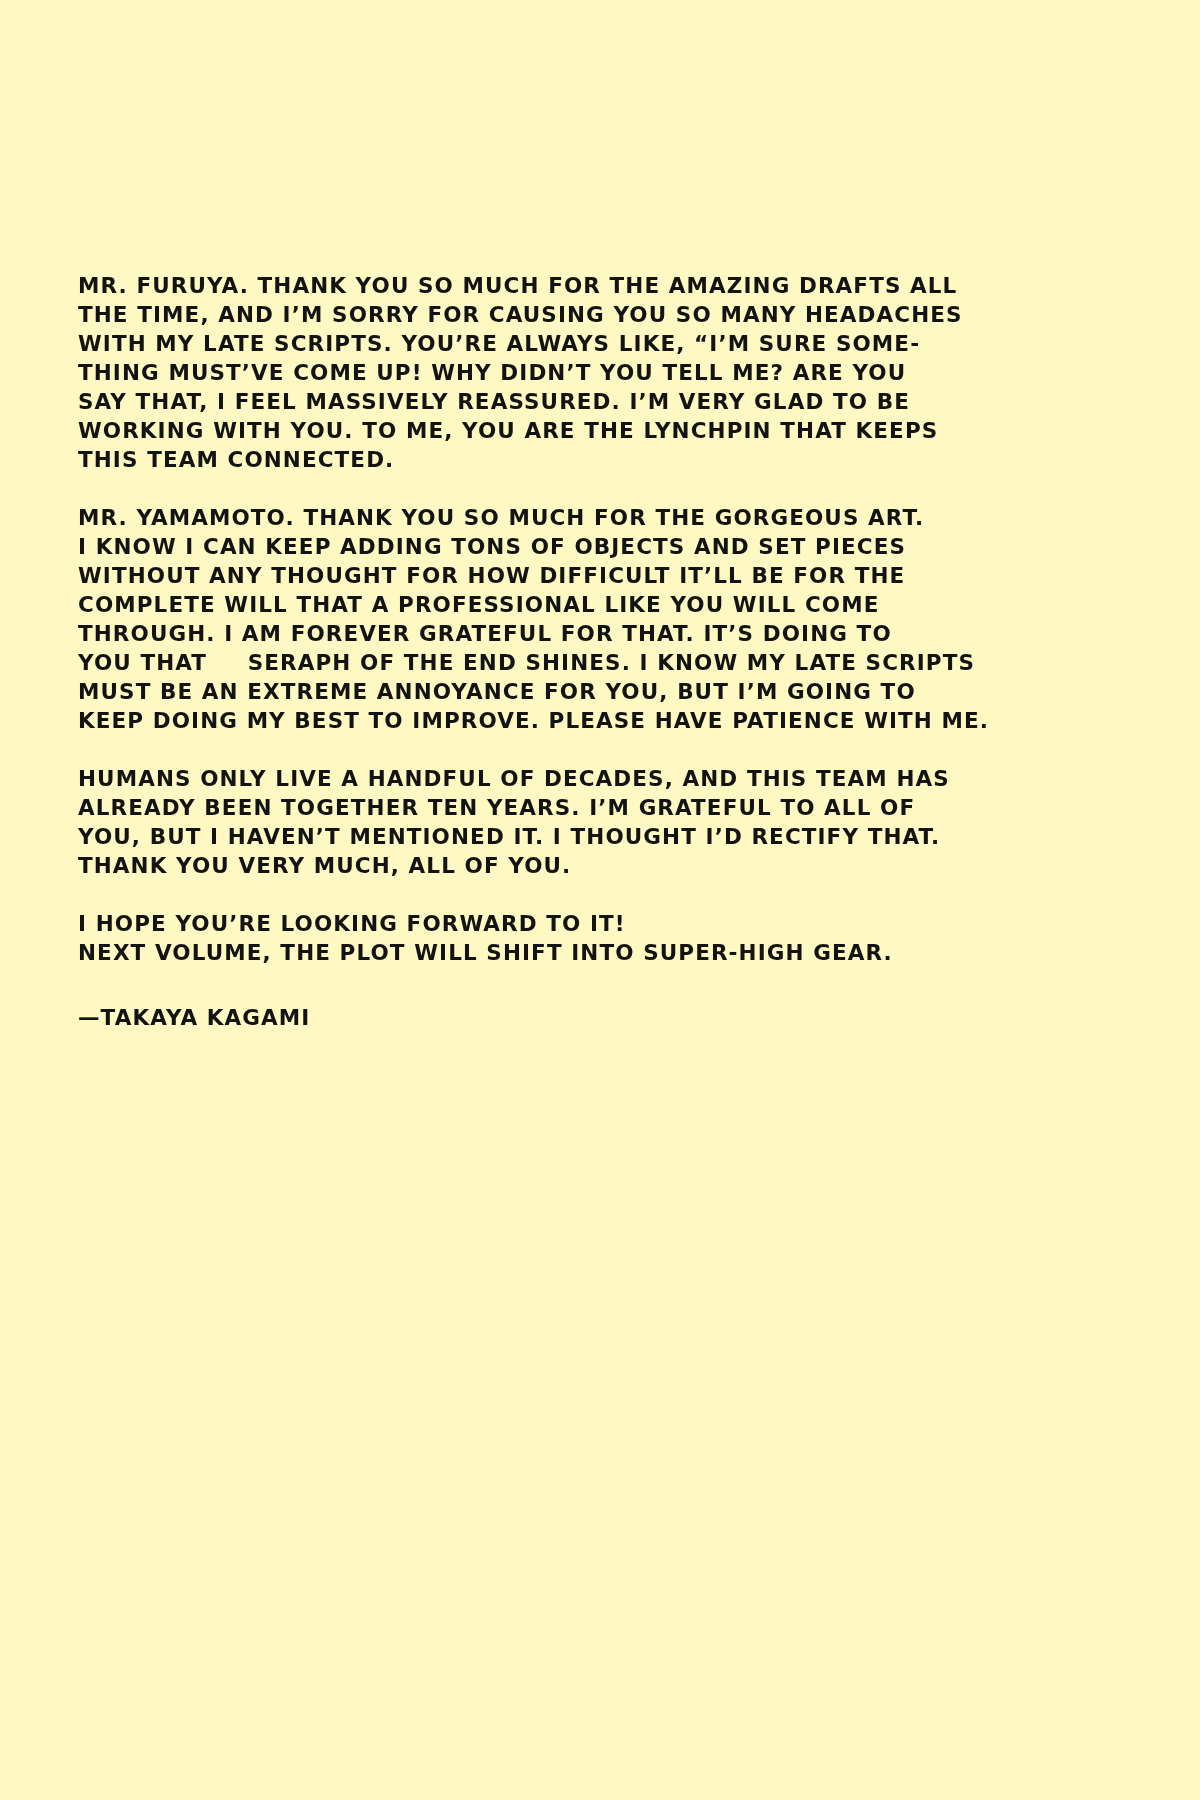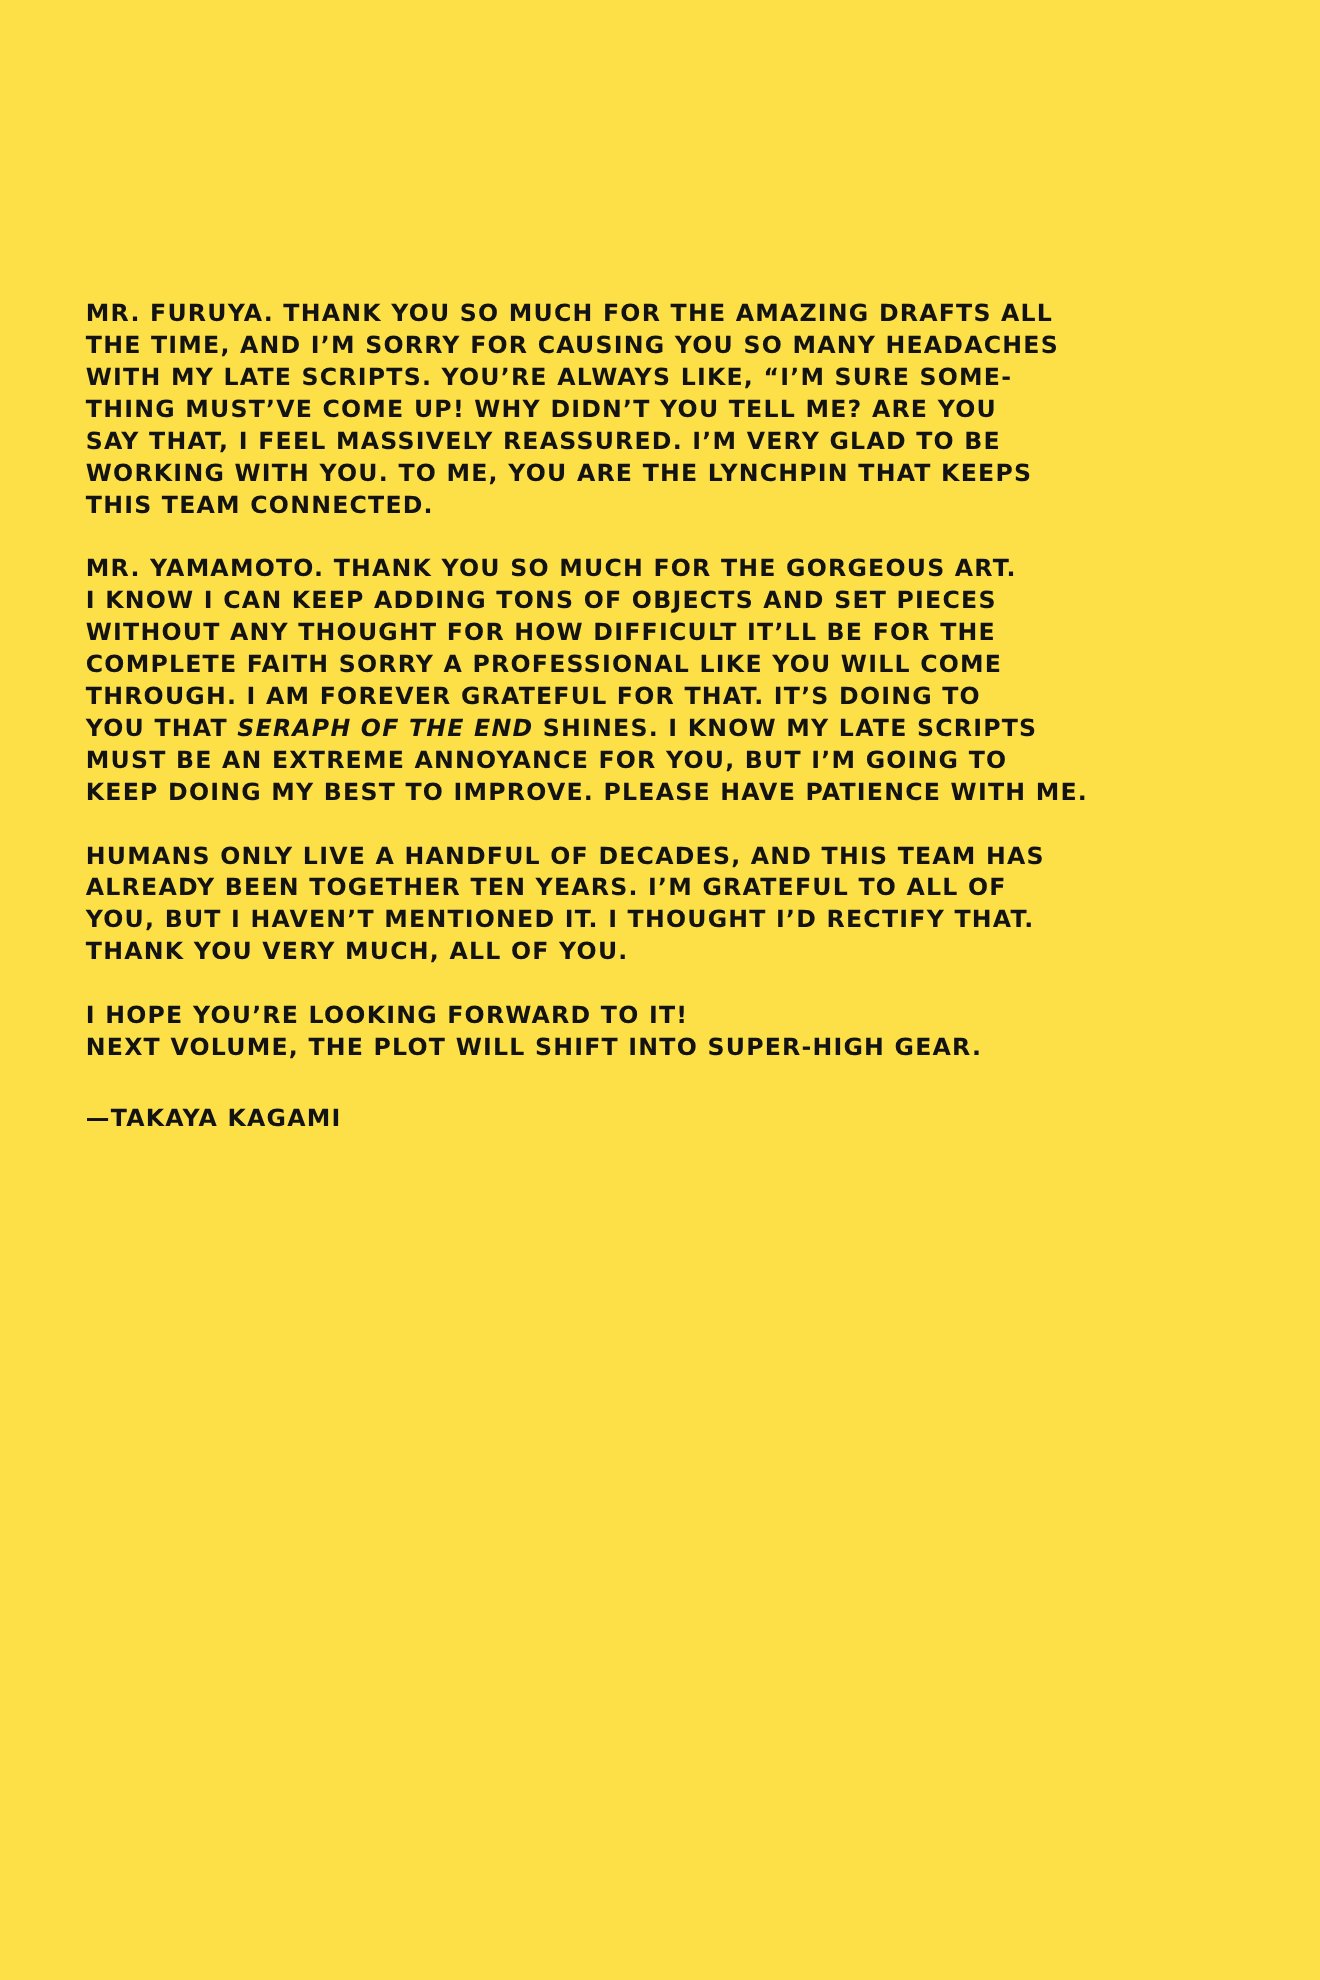--- a/index.html
+++ b/index.html
@@ -4,21 +4,21 @@
 <style>
   html, body {
     margin: 0;
     padding: 0;
     background: #ffffff;
   }
   .page {
     position: relative;
     width: 1200px;
     height: 1800px;
-    background: #fde047;
+    background: #fef9c3;
     overflow: hidden;
     font-family: "DejaVu Sans", "Liberation Sans", sans-serif;
   }
   .afterword {
     position: absolute;
     left: 78px;
     top: 271px;
     width: 1010px;
     color: #131313;
     font-weight: bold;
@@ -26,21 +26,21 @@
     line-height: 29px;
     letter-spacing: 1.1px;
   }
   .paragraph {
     margin: 0 0 29px 0;
   }
   .line {
     white-space: nowrap;
   }
   .italic {
-    font-style: italic;
+    margin-left: 32px;
   }
   .signature {
     margin-top: 36px;
   }
 </style>
 </head>
 <body>
 
 <div class="page">
   <div class="afterword">
@@ -52,21 +52,21 @@
       <div class="line">THING MUST’VE COME UP! WHY DIDN’T YOU TELL ME? ARE YOU</div>
       <div class="line">SAY THAT, I FEEL MASSIVELY REASSURED. I’M VERY GLAD TO BE</div>
       <div class="line">WORKING WITH YOU. TO ME, YOU ARE THE LYNCHPIN THAT KEEPS</div>
       <div class="line">THIS TEAM CONNECTED.</div>
     </div>
 
     <div class="paragraph">
       <div class="line">MR. YAMAMOTO. THANK YOU SO MUCH FOR THE GORGEOUS ART.</div>
       <div class="line">I KNOW I CAN KEEP ADDING TONS OF OBJECTS AND SET PIECES</div>
       <div class="line">WITHOUT ANY THOUGHT FOR HOW DIFFICULT IT’LL BE FOR THE</div>
-      <div class="line">COMPLETE FAITH SORRY A PROFESSIONAL LIKE YOU WILL COME</div>
+      <div class="line">COMPLETE WILL THAT A PROFESSIONAL LIKE YOU WILL COME</div>
       <div class="line">THROUGH. I AM FOREVER GRATEFUL FOR THAT. IT’S DOING TO</div>
       <div class="line"><span>YOU THAT </span><span class="italic">SERAPH OF THE END</span><span> SHINES. I KNOW MY LATE SCRIPTS</span></div>
       <div class="line">MUST BE AN EXTREME ANNOYANCE FOR YOU, BUT I’M GOING TO</div>
       <div class="line">KEEP DOING MY BEST TO IMPROVE. PLEASE HAVE PATIENCE WITH ME.</div>
     </div>
 
     <div class="paragraph">
       <div class="line">HUMANS ONLY LIVE A HANDFUL OF DECADES, AND THIS TEAM HAS</div>
       <div class="line">ALREADY BEEN TOGETHER TEN YEARS. I’M GRATEFUL TO ALL OF</div>
       <div class="line">YOU, BUT I HAVEN’T MENTIONED IT. I THOUGHT I’D RECTIFY THAT.</div>

